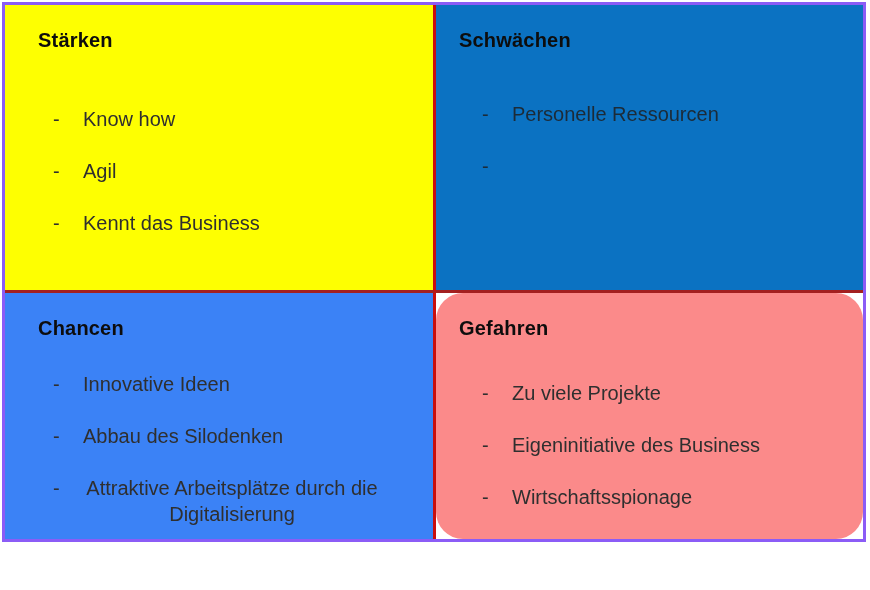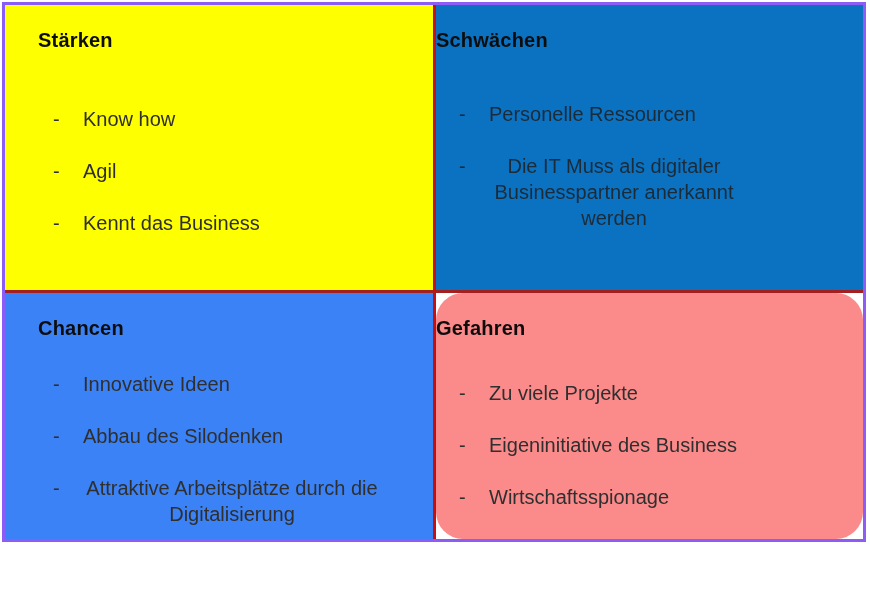--- a/index.html
+++ b/index.html
@@ -23,21 +23,21 @@
     grid-template-columns: 431px 1fr;
     grid-template-rows: 288px 1fr;
     background: #ffffff;
   }
   .quad {
     box-sizing: border-box;
     padding-top: 23px;
     overflow: hidden;
   }
   .q-left  { padding-left: 33px; border-right: 3px solid #c90e0e; }
-  .q-right { }
+  .q-right { padding-left: 23px; }
   .q-top   { border-bottom: 3px solid #a32020; }
 
   .q-strengths     { background: #feff01; }
   .q-weaknesses    { background: #0b72c2; }
   .q-opportunities { background: #3b82f6; }
   .q-threats       { background: #fb8a8a; border-radius: 27px; }
 
   .quad h2 {
     margin: 0;
     font-size: 20px;
@@ -100,21 +100,20 @@
 
   <section class="quad q-right q-top q-weaknesses">
     <h2>Schwächen</h2>
     <ul>
       <li>
         <span class="dash">-</span>
         <span class="txt">Personelle Ressourcen</span>
       </li>
       <li>
         <span class="dash">-</span>
-        <span class="txt">Die IT Muss als digitaler Businesspartner anerkannt werden</span>
       </li>
     </ul>
   </section>
 
   <section class="quad q-left q-opportunities">
     <h2>Chancen</h2>
     <ul>
       <li>
         <span class="dash">-</span>
         <span class="txt">Innovative Ideen</span>

